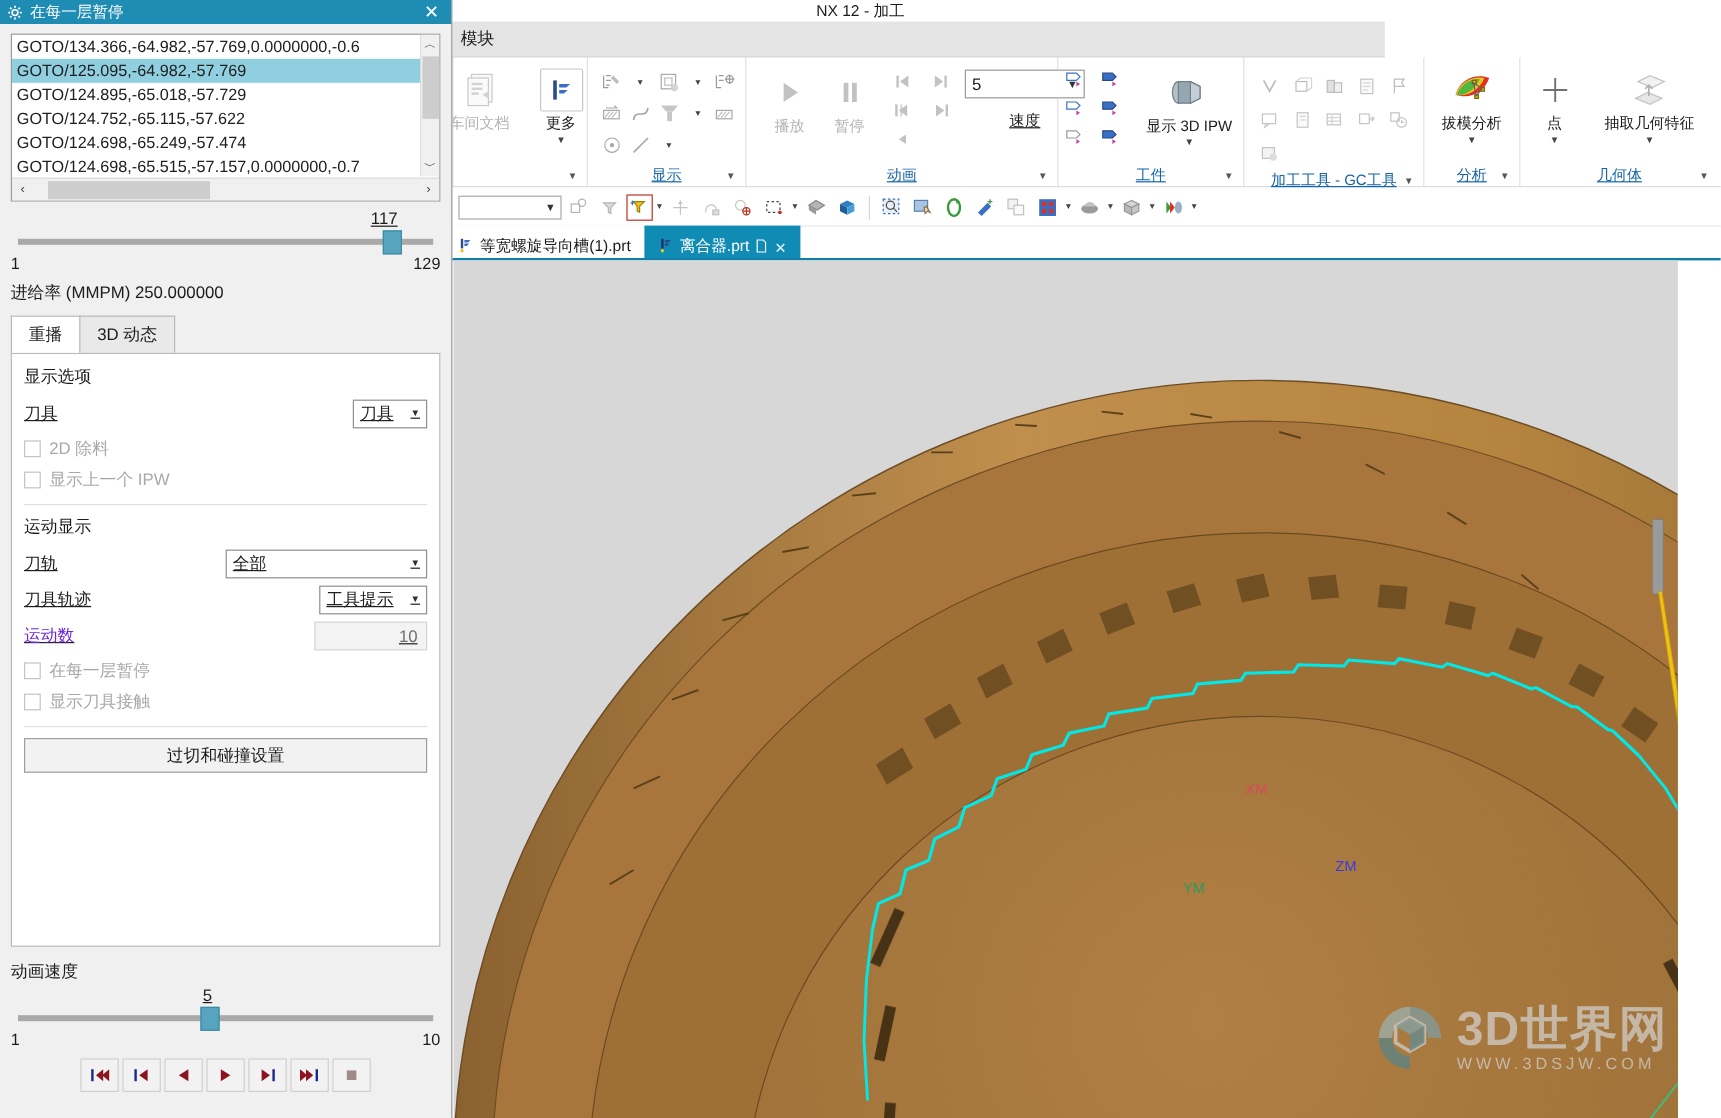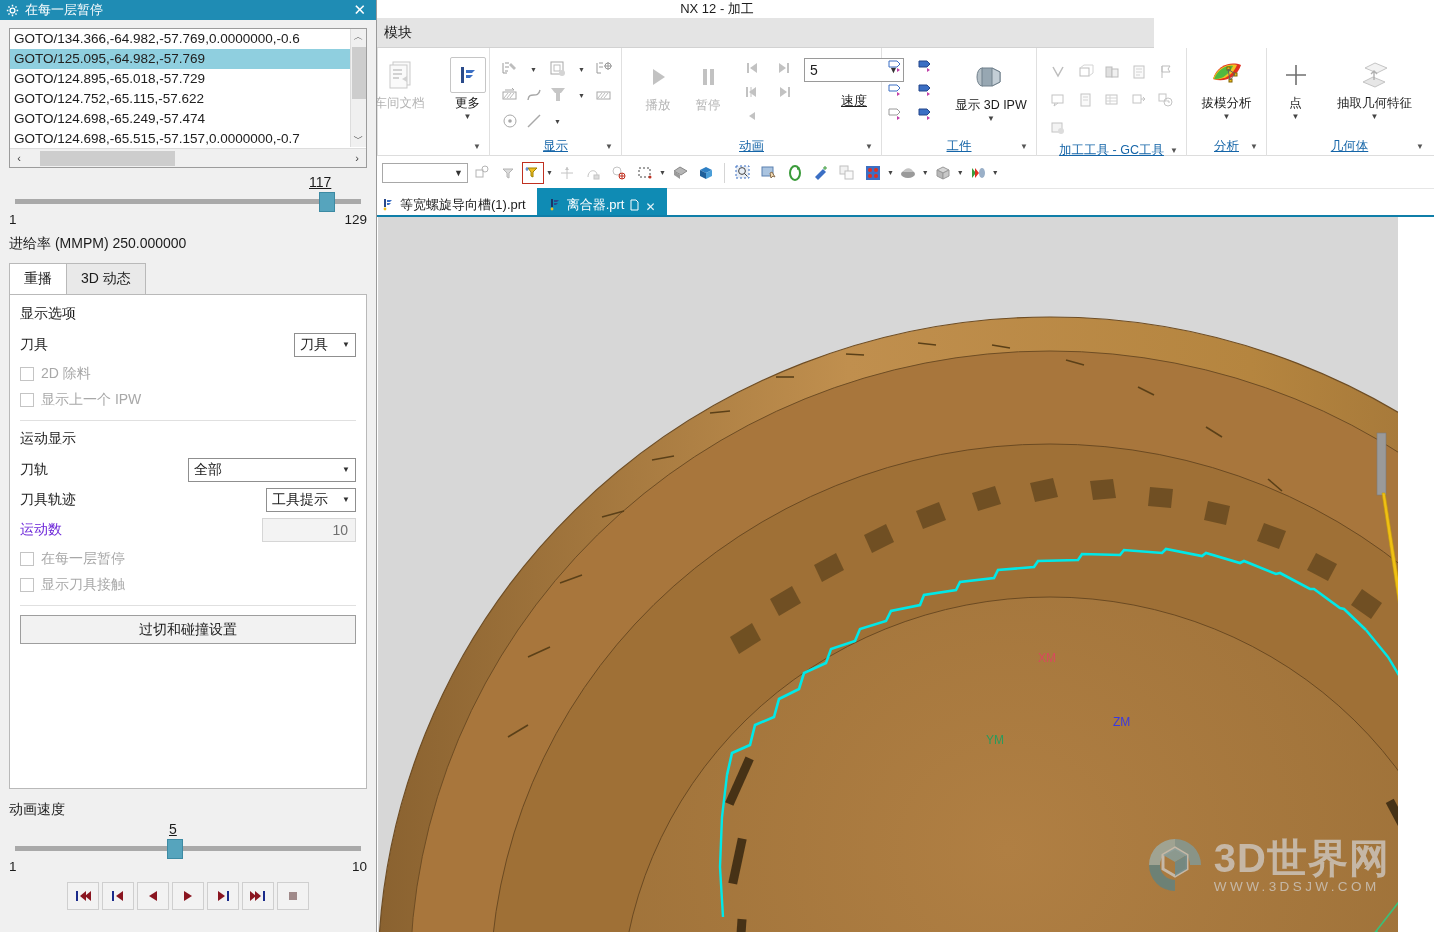--- a/index.html
+++ b/index.html
@@ -147,21 +147,21 @@
     font-size: 14px; border: 1px solid #b9b9b9; border-bottom: none;
     background: #e9e9e9; color: #1b1b1b; margin-right: -1px;
   }
   .tab.active { background: #ffffff; position: relative; z-index: 2; }
 
   .panel {
     background: #ffffff; border: 1px solid #b9b9b9; padding: 10px 10px 10px 10px;
     height: 495px; overflow: hidden; position: relative;
   }
   .sect-title { font-size: 14px; color: #1b1b1b; margin-bottom: 8px; }
-  .row { display: flex; align-items: center; min-height: 27px; margin-bottom: 3px; }
+  .row { display: flex; align-items: center; min-height: 27px; margin-bottom: 3px; text-decoration: underline; }
   .row .lab { font-size: 14px; color: #1b1b1b; }
   .row .lab.dim { color: #6d28d9; }
   .row .sp { flex: 1; }
   .sel-box {
     border: 1px solid #8f8f8f; background: #fff; height: 24px;
     display: flex; align-items: center; justify-content: space-between;
     padding: 0 5px; font-size: 14px; gap: 10px;
   }
   .sel-box .cv { font-size: 8px; color: #303030; }
   .num-box {

